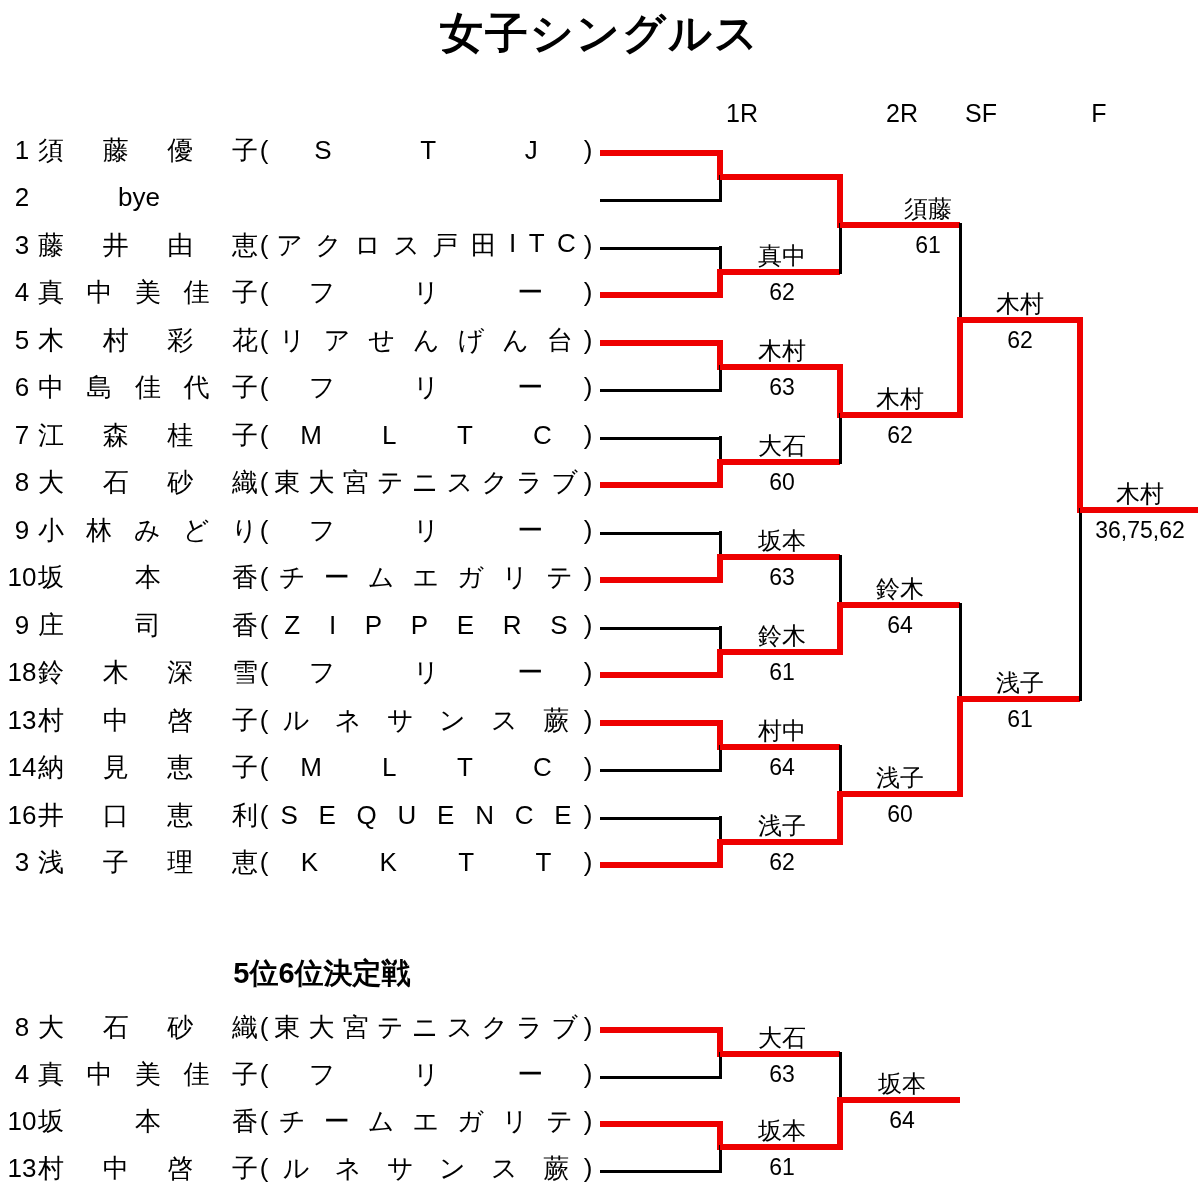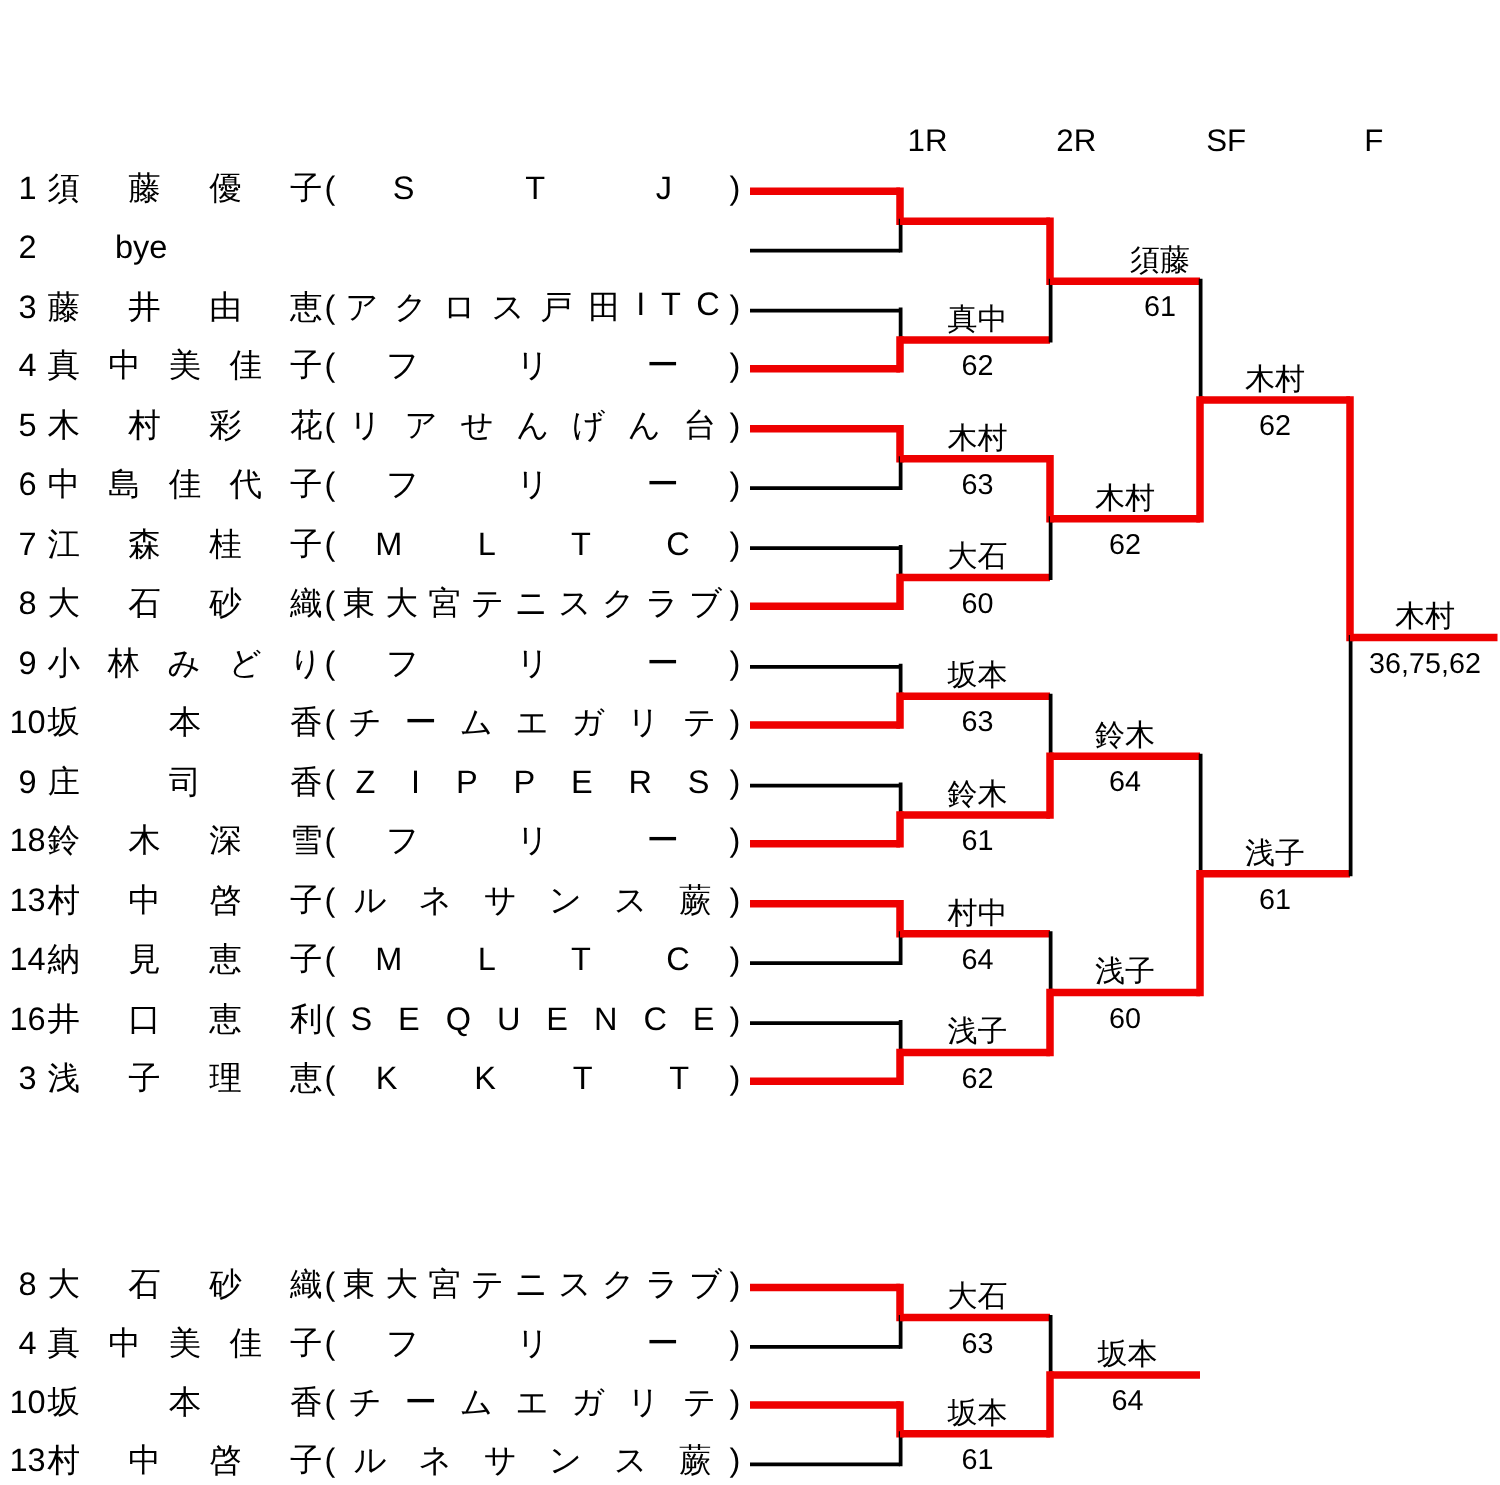--- a/index.html
+++ b/index.html
@@ -15,44 +15,45 @@
   }
   .rh{position:absolute;top:99px;width:60px;text-align:center;font-size:25px;}
   .entry{
     position:absolute;left:0;height:32px;display:flex;align-items:center;
     font-size:26px;white-space:nowrap;
   }
   .seed{width:32px;margin-left:6px;text-align:center;flex:none;}
   .ename{width:220px;display:flex;justify-content:space-between;flex:none;}
   .eclub{width:312px;display:flex;justify-content:space-around;flex:none;}
   .paren{flex:none;width:12px;text-align:center;}
-  .byename{margin-left:54px;}
+  .byename{margin-left:80px;}
   .ch{flex:none;}
   .hl{position:absolute;background:var(--blk);}
   .hl.red{height:6px;background:var(--red);}
   .hl.blk{height:3px;}
   .vl{position:absolute;background:var(--blk);}
   .vl.red{width:6px;background:var(--red);}
   .vl.blk{width:3px;}
   .wlabel{position:absolute;width:120px;text-align:center;}
   .wname{font-size:24px;line-height:24px;}
   .wscore{font-size:23px;line-height:23px;margin-top:13px;}
   .ptitle{
     position:absolute;top:954px;left:160px;width:324px;text-align:center;
     font-size:29px;font-weight:bold;
   }
 </style>
 </head>
 <body>
 
 <div class="sheet">
 
+  <div class="title">女子シングルス</div>
 
   <div class="rh" style="left:712px">1R</div>
-  <div class="rh" style="left:831px">2R</div>
+  <div class="rh" style="left:872px">2R</div>
   <div class="rh" style="left:951px">SF</div>
   <div class="rh" style="left:1069px">F</div>
 
   <div class="entry" style="top:134px">
     <span class="seed">1</span>
     <span class="ename">
         <span class="ch">須</span>
         <span class="ch">藤</span>
         <span class="ch">優</span>
         <span class="ch">子</span>
@@ -452,20 +453,21 @@
   <div class="wlabel" style="left:960px;top:671px">
     <div class="wname">浅子</div>
     <div class="wscore">61</div>
   </div>
 
   <div class="wlabel" style="left:1080px;top:482px">
     <div class="wname">木村</div>
     <div class="wscore">36,75,62</div>
   </div>
 
+  <div class="ptitle">5位6位決定戦</div>
 
   <div class="entry" style="top:1011px">
     <span class="seed">8</span>
     <span class="ename">
         <span class="ch">大</span>
         <span class="ch">石</span>
         <span class="ch">砂</span>
         <span class="ch">織</span>
       </span>
     <span class="paren">(</span>

